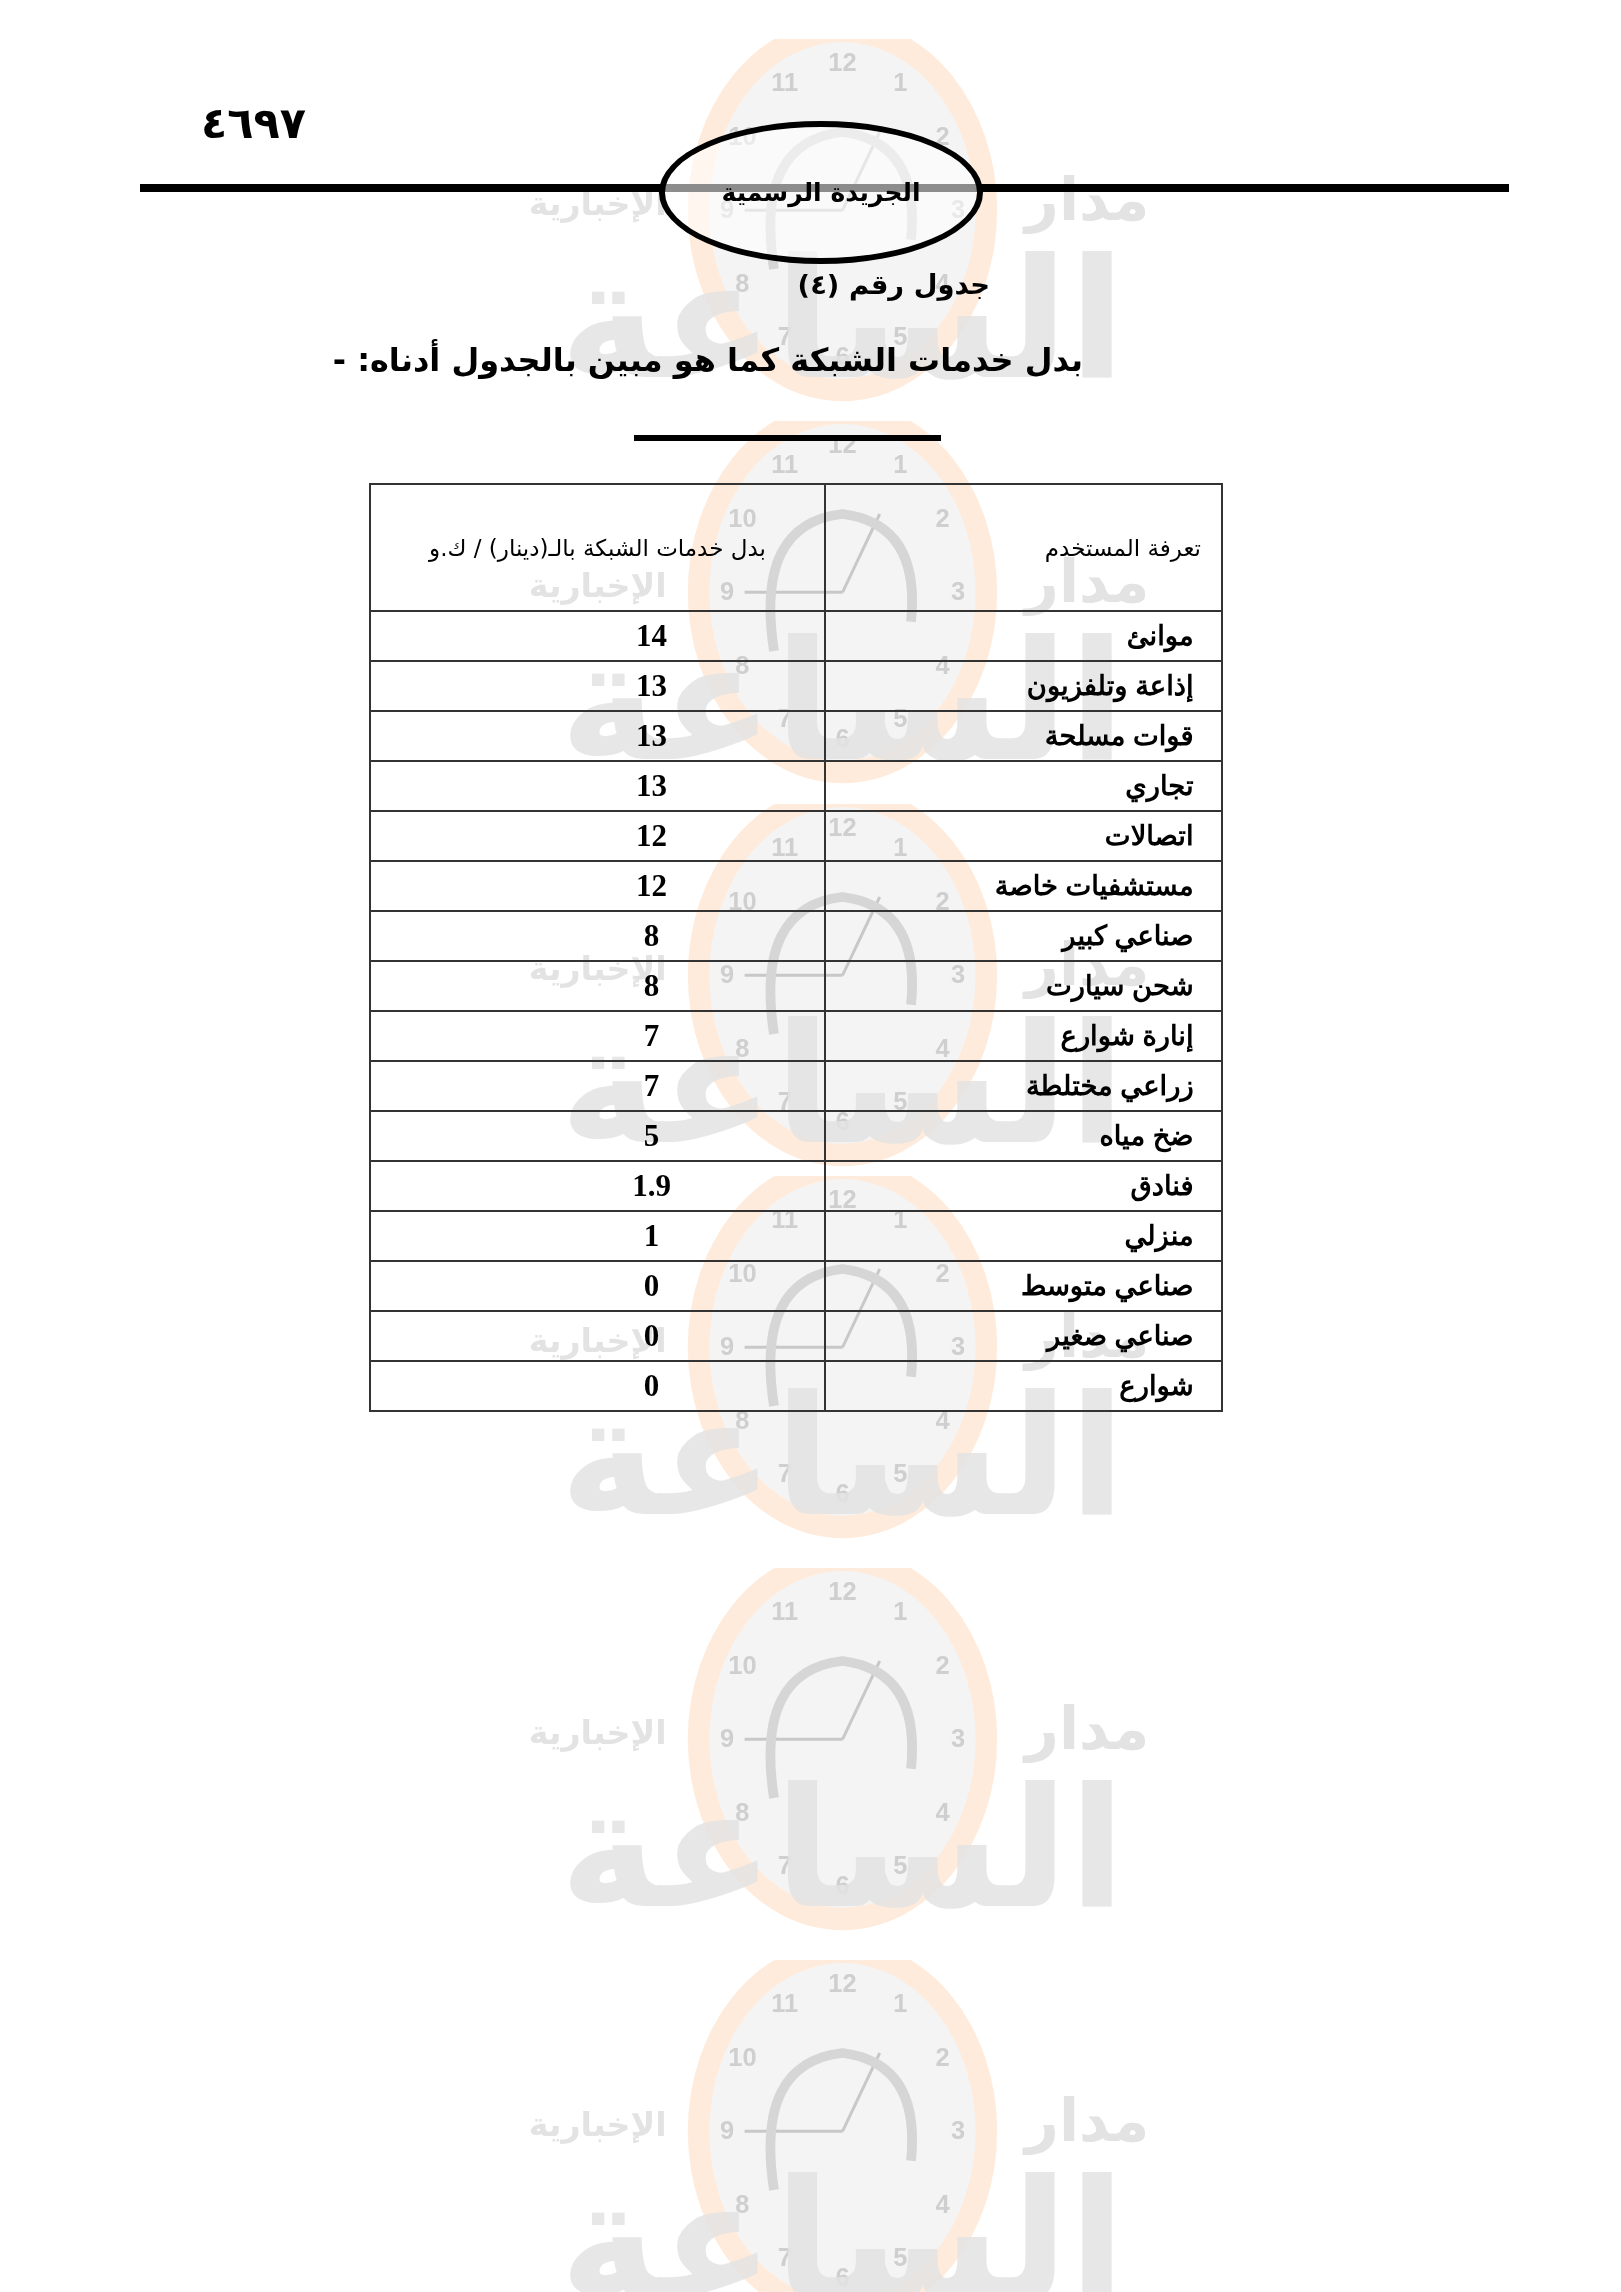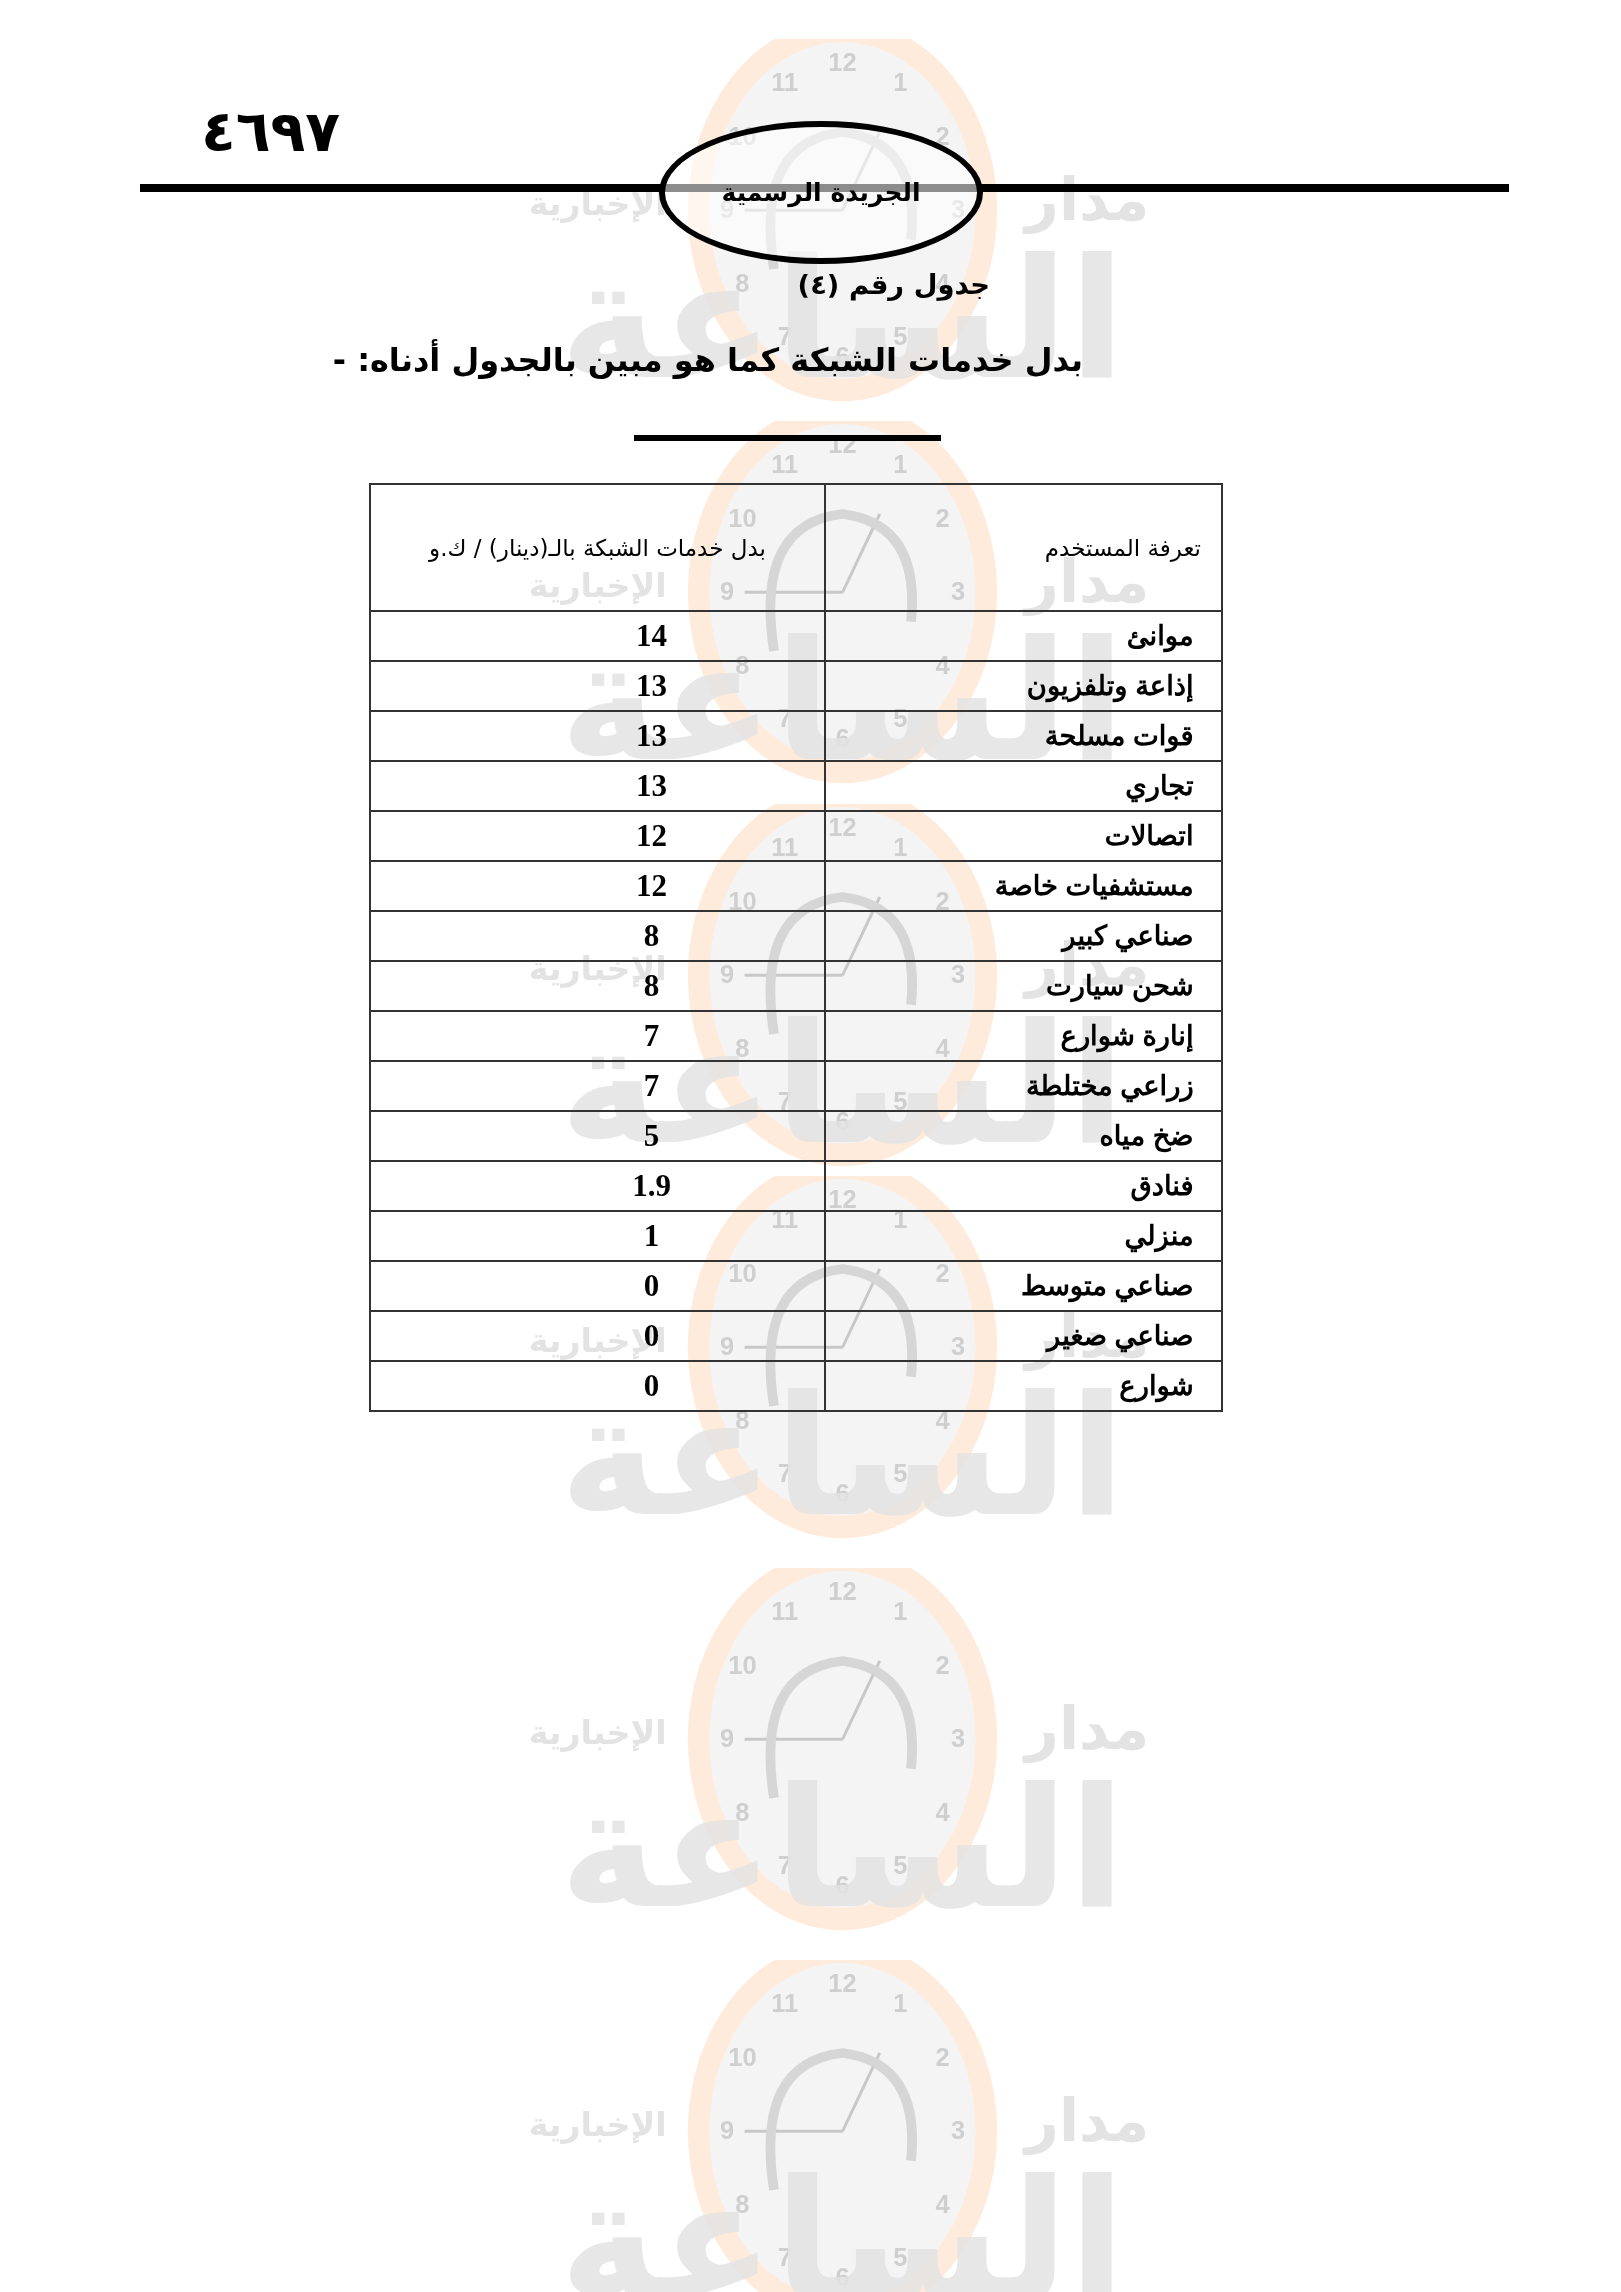--- a/index.html
+++ b/index.html
@@ -1,19 +1,19 @@
 <!DOCTYPE html>
 <html><head>
 <meta charset="utf-8">
 <style>
   html, body { margin:0; padding:0; background:#ffffff; }
   body { width:1621px; height:2293px; position:relative; overflow:hidden; font-family:"DejaVu Sans", sans-serif; color:#000; }
   .wm { position:absolute; left:519px; width:647px; height:372px; pointer-events:none; }
   .wm svg { width:100%; height:100%; display:block; }
-  .page-number { position:absolute; left:201px; top:98px; font-size:57px; font-weight:bold; letter-spacing:13.7px; font-family:"DejaVu Sans", sans-serif; direction:ltr; }
+  .page-number { position:absolute; left:201px; top:98px; font-size:43px; font-weight:bold; letter-spacing:13.7px; font-family:"DejaVu Sans", sans-serif; direction:ltr; }
   .top-rule { position:absolute; left:140px; top:184px; width:1369px; height:7.8px; background:#000; }
   .oval { position:absolute; left:659px; top:121px; width:312px; height:131px; border:6.9px solid #000; border-radius:50%; background:rgba(255,255,255,0.55); display:flex; align-items:center; justify-content:center; }
   .oval span { font-size:25px; font-weight:bold; direction:rtl; font-family:"DejaVu Sans", sans-serif; }
   .table-title { position:absolute; left:588px; top:269px; width:402px; font-size:27.4px; font-weight:bold; direction:rtl; }
   .subtitle { position:absolute; left:470px; top:341px; width:613px; text-align:right; font-size:32px; font-weight:bold; direction:rtl; white-space:nowrap; }
   .short-rule { position:absolute; left:634px; top:435px; width:307px; height:5.9px; background:#000; }
   table.fees { position:absolute; left:369px; top:483px; width:854px; border-collapse:collapse; direction:rtl; }
   table.fees th, table.fees td { border:2px solid #333; padding:0; }
   table.fees th { height:125px; font-size:23px; font-weight:normal; vertical-align:middle; }
   table.fees th.c1 { text-align:right; padding-right:20px; width:375px; }

